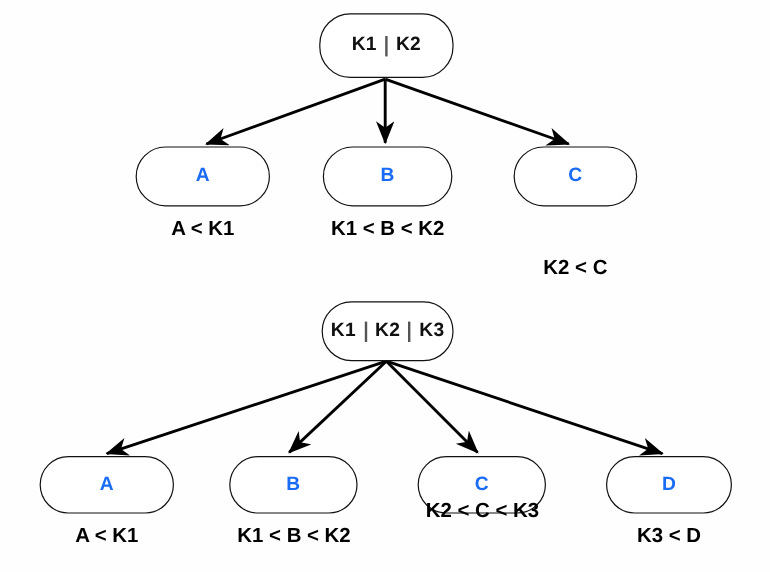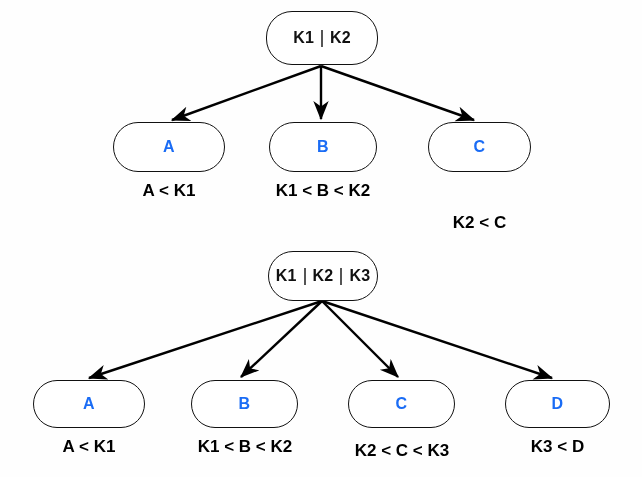--- a/index.html
+++ b/index.html
@@ -136,16 +136,16 @@
   </div>
   <div class="node node-leaf" style="left:348px; top:380px; width:107px; height:48px;">
     <span>C</span>
   </div>
   <div class="node node-leaf" style="left:505px; top:380px; width:105px; height:48px;">
     <span>D</span>
   </div>
 
   <div class="caption" style="left:33px; top:437px; width:112px;">A &lt; K1</div>
   <div class="caption" style="left:186px; top:437px; width:118px;">K1 &lt; B &lt; K2</div>
-  <div class="caption" style="left:343px; top:441px; width:118px;">K2 &lt; C &lt; K3</div>
+  <div class="caption" style="left:343px; top:416px; width:118px;">K2 &lt; C &lt; K3</div>
   <div class="caption" style="left:505px; top:437px; width:105px;">K3 &lt; D</div>
 
 </div>
 
 </body></html>

